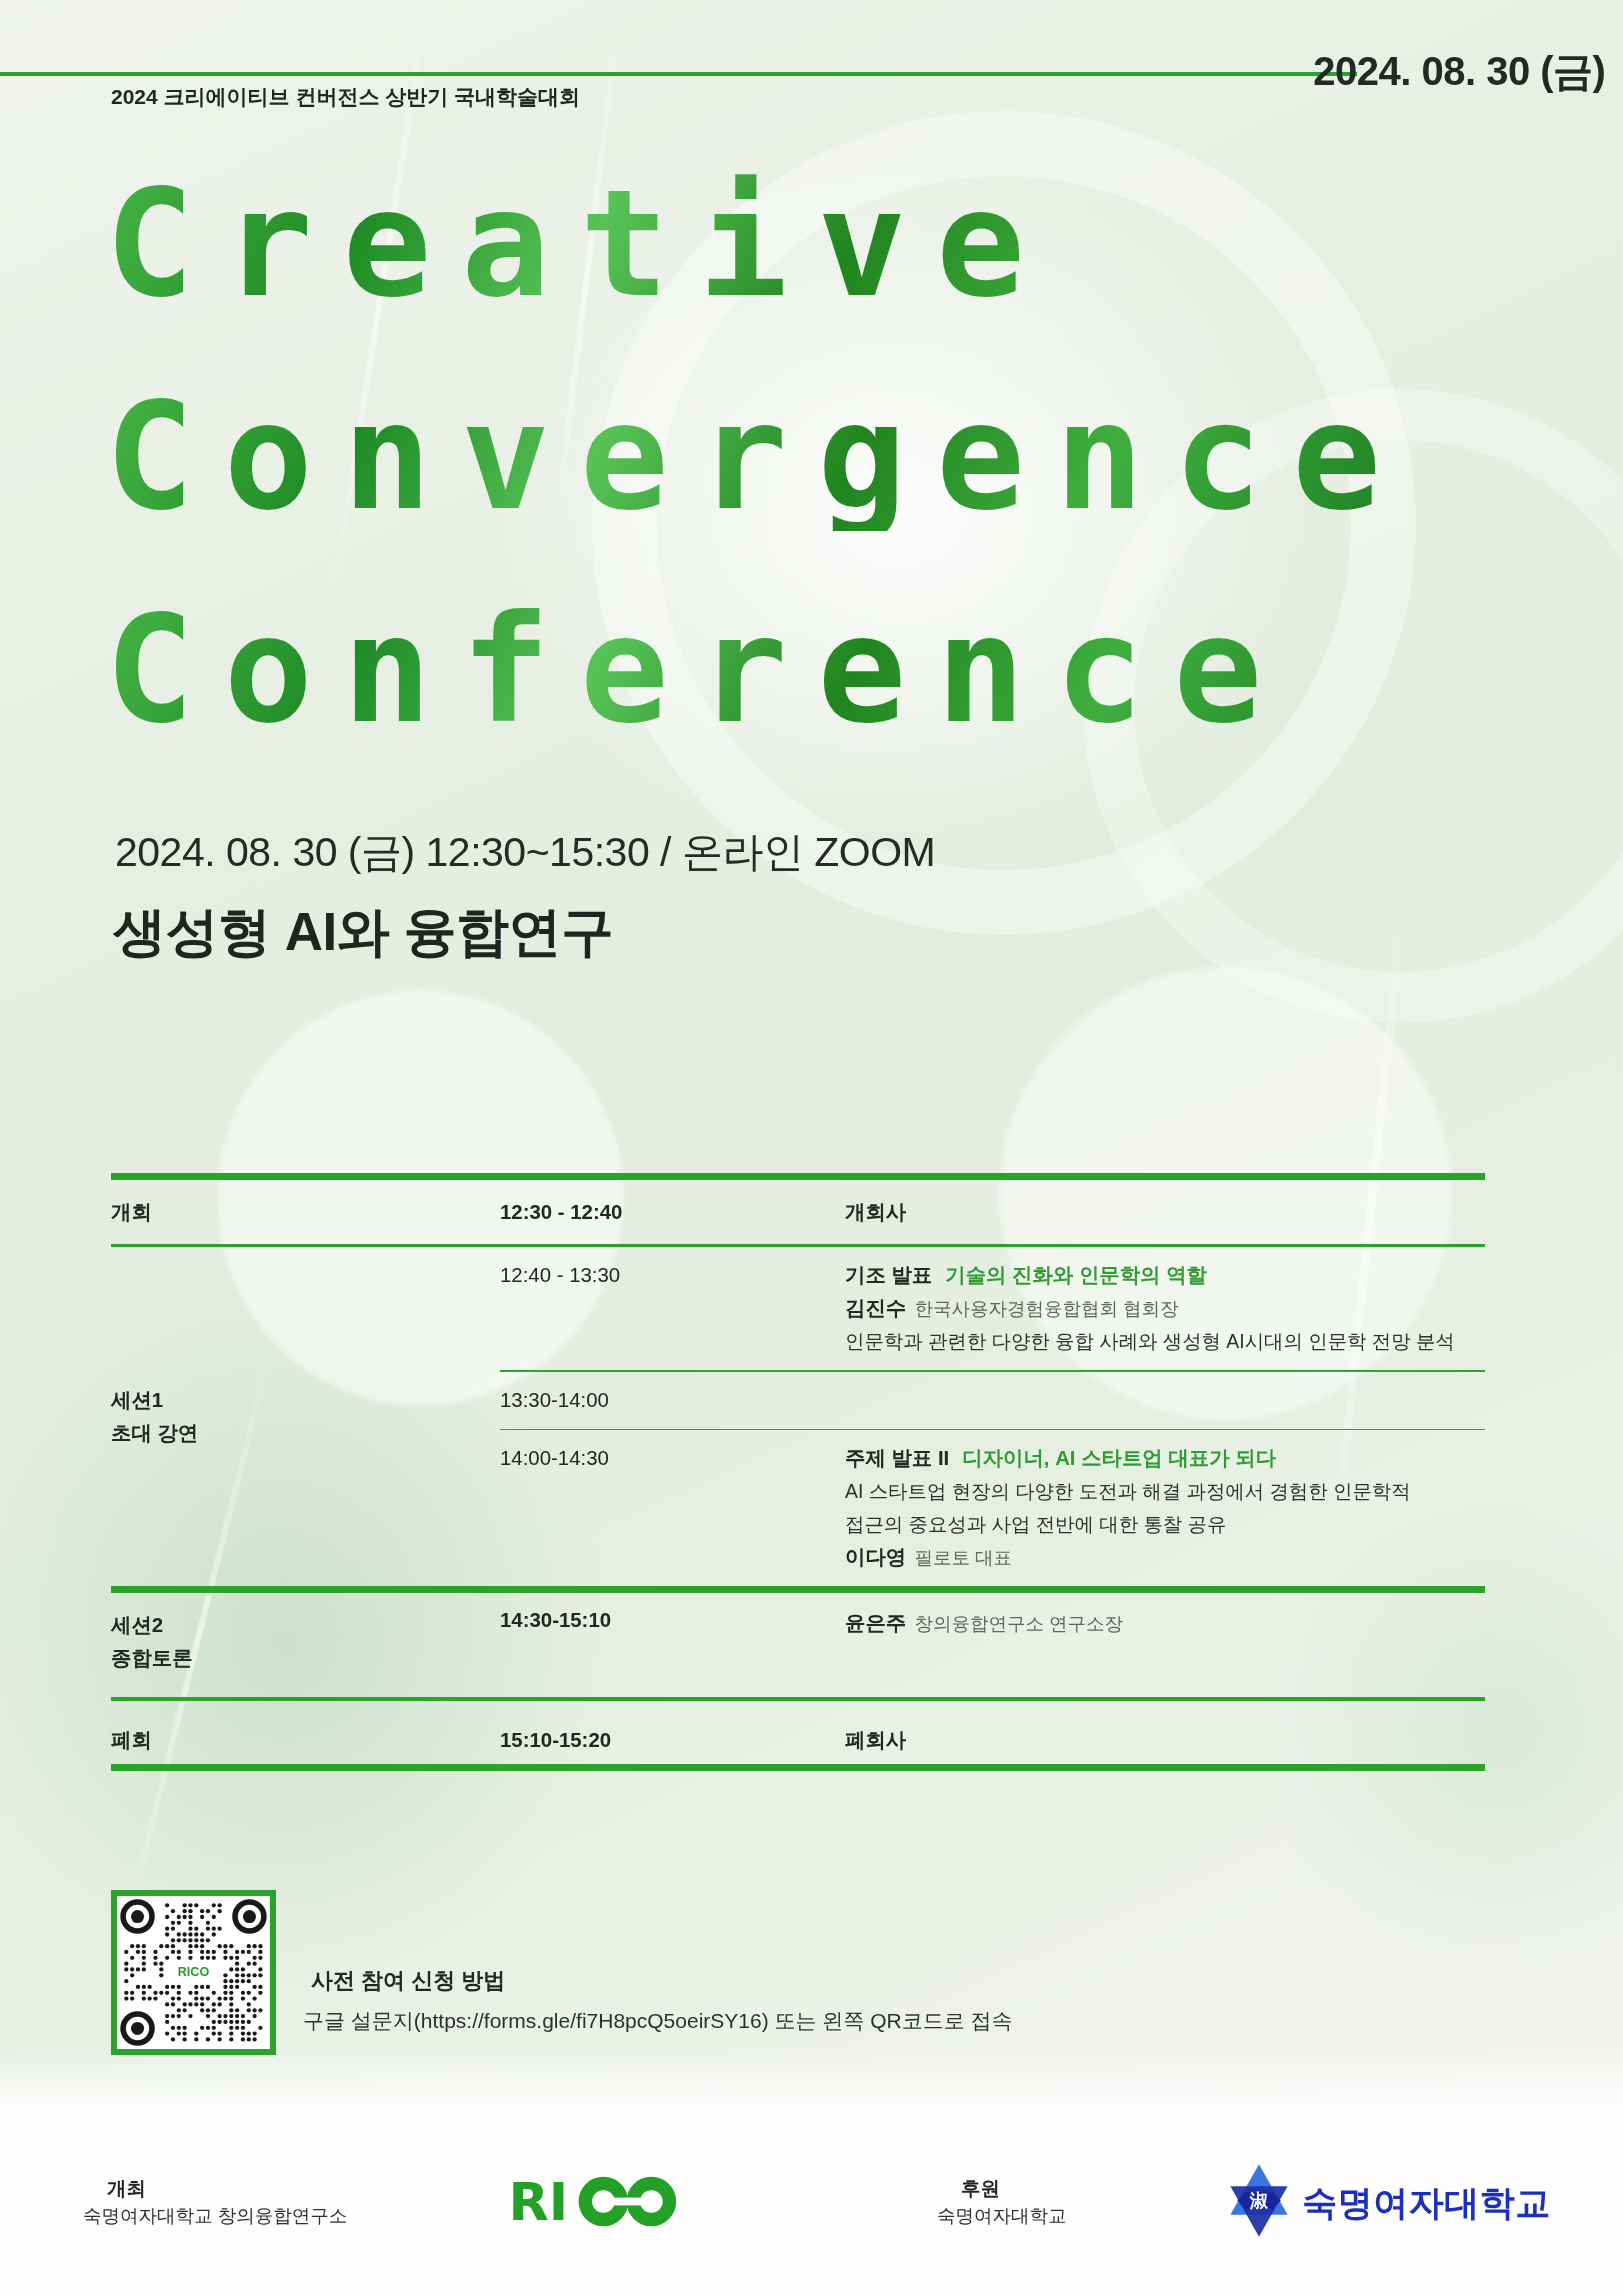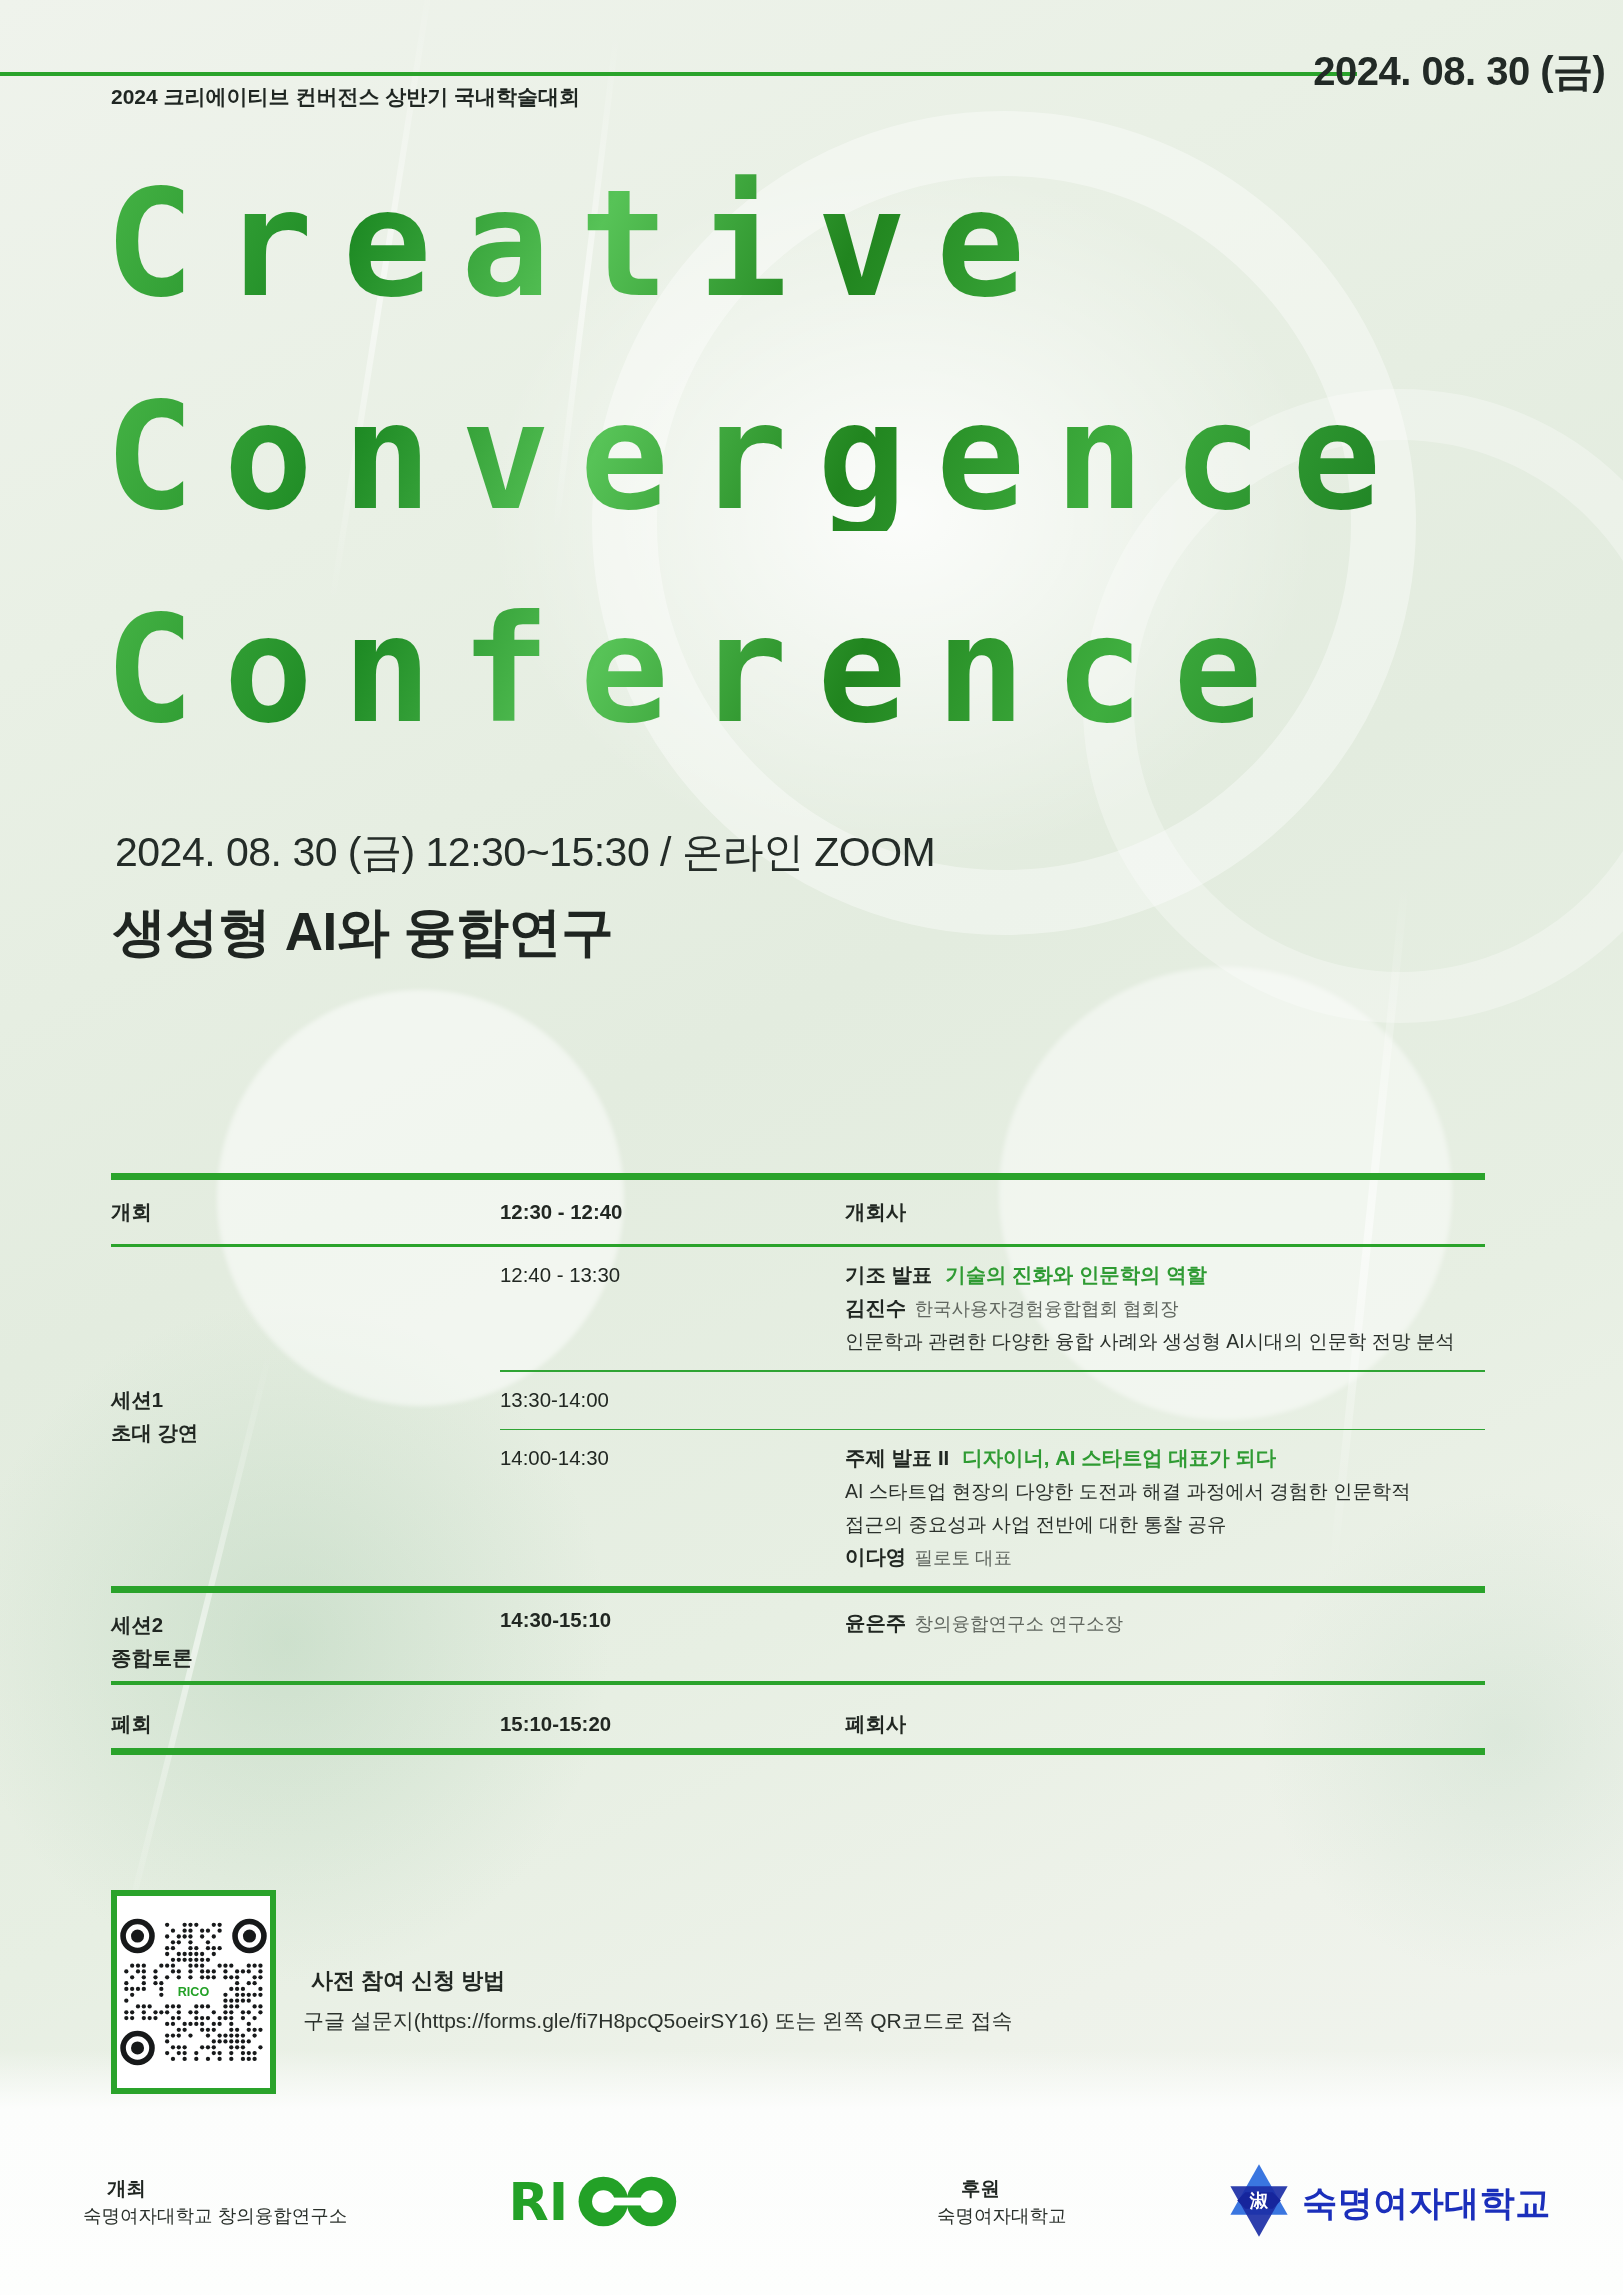--- a/index.html
+++ b/index.html
@@ -55,37 +55,37 @@
   .topic{position:absolute;left:113px;top:897px;font-size:53px;font-weight:800;color:#1f2521;letter-spacing:-0.5px;}
   
   .program{position:absolute;left:111px;top:1173px;width:1374px;font-size:20.4px;}
   .b-thick{height:7.4px;background:#2aa32b;}
   .b-med{height:2.8px;background:#2aa32b;}
   .b-thin{height:1.4px;background:#2fa434;}
   .b-semi{height:3.7px;background:#2aa32b;}
   .row{display:flex;align-items:center;}
   .row-opening{height:64px;}
   .row-closing{height:48px;margin-top:15px;}
-  .row-session2{height:88px;align-items:flex-start;padding-top:15.7px;box-sizing:border-box;}
+  .row-session2{height:104px;align-items:flex-start;padding-top:15.7px;box-sizing:border-box;}
   .c1{width:389px;flex:0 0 389px;}
   .c2{width:345px;flex:0 0 345px;}
   .c3{flex:1;}
   .strong{font-weight:bold;color:#212722;}
   .session{display:flex;}
   .session .c1{display:flex;flex-direction:column;justify-content:center;line-height:33px;}
   .entries{flex:1;display:flex;flex-direction:column;}
   .entry{display:flex;padding:12px 0;}
   .entry .e-time{width:345px;flex:0 0 345px;font-weight:normal;line-height:33px;}
   .entry .e-body{flex:1;line-height:33px;}
   .green-title{color:#2f9b33;font-weight:bold;margin-left:13px;}
   .desc{color:#2b312c;font-size:19.4px;}
   .affil{color:#60665f;font-size:18.5px;margin-left:8.3px;font-weight:normal;}
   .lbl2{line-height:33px;}
   
-  .qr-box{position:absolute;left:111px;top:1890px;width:165px;height:204px;
+  .qr-box{position:absolute;left:111px;top:1890px;width:165px;height:165px;
     background:#ffffff;border:6.5px solid #2aa32b;box-sizing:border-box;}
   .qr-box svg{display:block;width:100%;height:100%;}
   .reg-heading{position:absolute;left:311px;top:1966px;font-size:22px;font-weight:bold;color:#212722;}
   .reg-instruction{position:absolute;left:303px;top:2007px;font-size:21px;color:#2b312c;}
   
   .f-label{position:absolute;font-size:19.4px;font-weight:bold;color:#1f2521;margin-left:24px;}
   .f-name{position:absolute;font-size:18.5px;color:#2a302b;}
   .host-label{left:83px;top:2175px;}
   .host-name{left:83px;top:2203px;}
   .sponsor-label{left:937px;top:2175px;}

